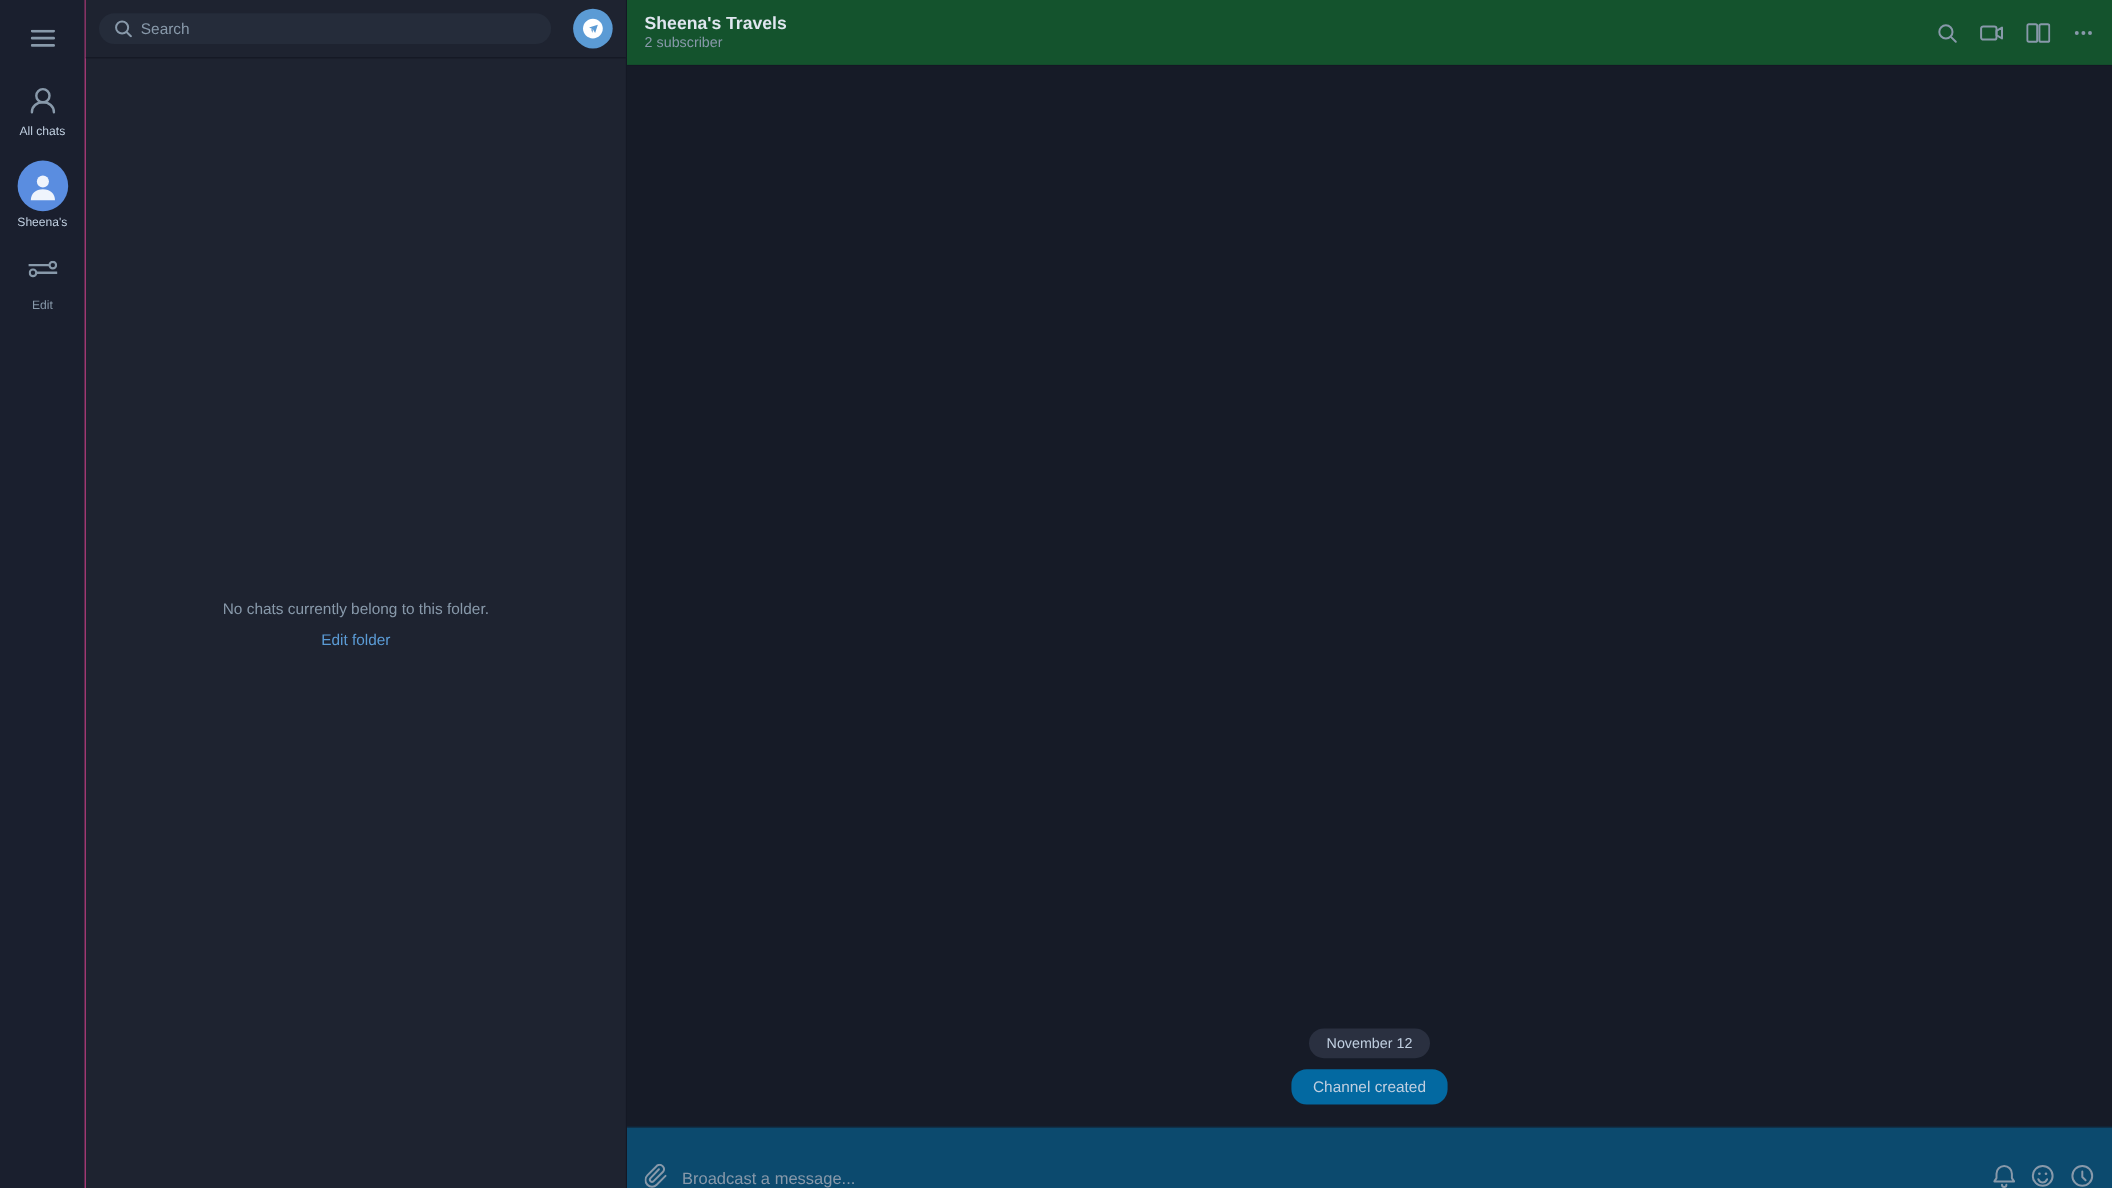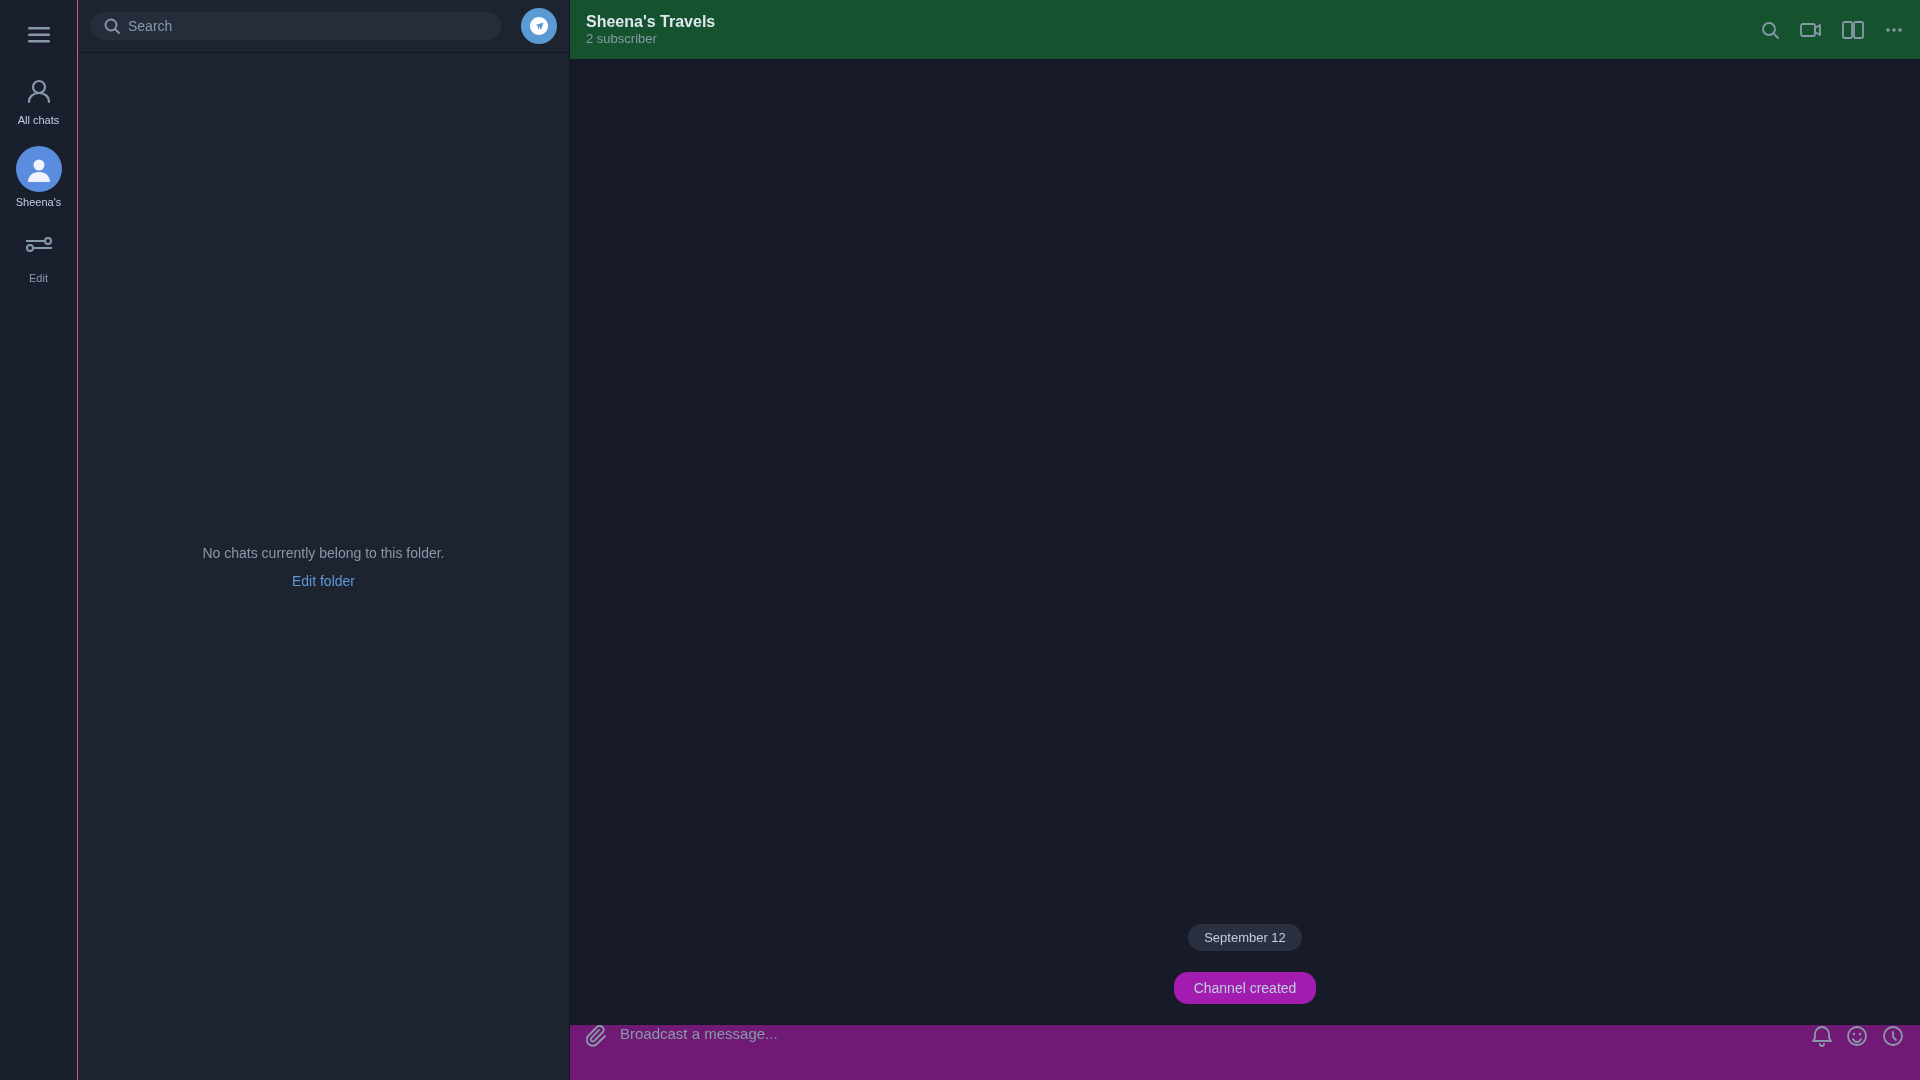--- a/index.html
+++ b/index.html
@@ -201,35 +201,34 @@
     .date-badge {
       background: #2a3040;
       color: #c0cfe0;
       font-size: 13px;
       padding: 6px 16px;
       border-radius: 14px;
       font-weight: 500;
     }
 
     .system-badge {
-      background: #a21caf;
+      background: #0369a1;
       color: #c0cfe0;
       font-size: 14px;
       padding: 8px 20px;
       border-radius: 14px;
       font-weight: 500;
-      margin-top: 11px;
     }
 
     
     .message-input-bar {
       height: 56px;
-      background: #701a75;
-      display: flex;
-      align-items: flex-start;
+      background: #0c4a6e;
+      display: flex;
+      align-items: flex-end;
       padding: 0 16px;
       gap: 12px;
       border-top: 1px solid #141824;
       flex-shrink: 0;
     }
     .attach-btn {
       color: #8899aa;
       cursor: pointer;
       background: none;
       border: none;
@@ -381,21 +380,21 @@
           <svg width="20" height="20" viewBox="0 0 20 20" fill="none">
             <circle cx="4" cy="10" r="1.8" fill="#8899aa"></circle>
             <circle cx="10" cy="10" r="1.8" fill="#8899aa"></circle>
             <circle cx="16" cy="10" r="1.8" fill="#8899aa"></circle>
           </svg>
         </button>
       </div>
     </div>
 
     <div class="messages-area">
-      <div class="date-badge">September 12</div>
+      <div class="date-badge">November 12</div>
       <div class="system-badge">Channel created</div>
     </div>
 
     <div class="message-input-bar">
       <button class="attach-btn">
         <svg width="22" height="22" viewBox="0 0 22 22" fill="none">
           <path d="M19 11l-8 8a6 6 0 01-8.5-8.5l9-9A4 4 0 0117 7l-9 9a2 2 0 01-2.8-2.8L13 5" stroke="#8899aa" stroke-width="1.8" stroke-linecap="round" stroke-linejoin="round" fill="none"></path>
         </svg>
       </button>
       <input class="message-input" type="text" placeholder="Broadcast a message..." style="">

